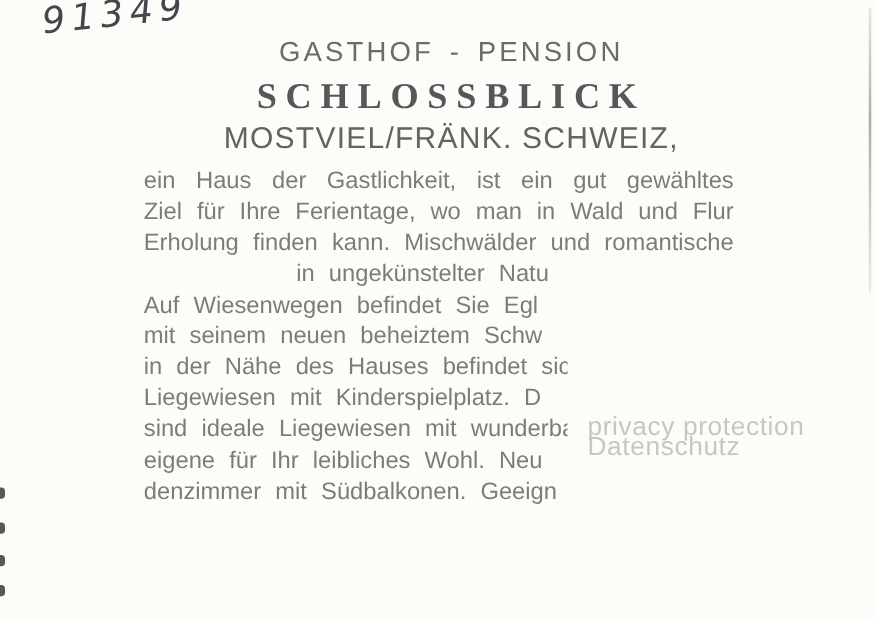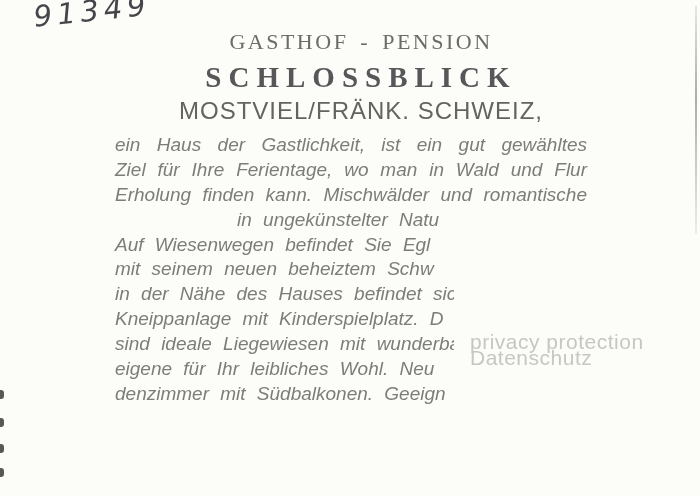--- a/index.html
+++ b/index.html
@@ -38,21 +38,21 @@
     transform:rotate(-6deg);
     transform-origin:left top;
   }
   
   .header{
     position:absolute;left:125px;top:29px;width:472px;
     text-align:center;color:#68686a;
   }
   .h-top{
     font-size:22px;letter-spacing:2.5px;
-    color:#6b6b67;word-spacing:4px;font-family:Liberation Serif, serif;
+    color:#6b6b67;word-spacing:4px;
   }
   .h-name{
     margin-top:6px;
     font-family:"Liberation Serif", serif;
     font-weight:700;
     font-size:29px;letter-spacing:7px;
     color:#57575a;
     text-align:center;
   }
   .h-loc{
@@ -60,21 +60,21 @@
     font-size:24px;letter-spacing:1px;
     color:#636360;
   }
   
   .bodytext{
     position:absolute;left:115px;top:133px;width:472px;
     font-size:19px;line-height:24.9px;
     color:#7d7d78;
     z-index:1;
   }
-  .bl{white-space:nowrap;height:24.9px;overflow:visible;font-style:italic;}
+  .bl{white-space:nowrap;height:24.9px;overflow:visible;}
   .bl.just{
     white-space:normal;
     text-align:justify;
     text-align-last:justify;
   }
   .bl.trunc{word-spacing:6px;}
   .bl.ind1{padding-left:122px;}
   .bl.ind2{padding-left:110px;}
   
   .overlay{
@@ -104,21 +104,21 @@
   </div>
 
   <div class="bodytext">
     <div class="bl just">ein Haus der Gastlichkeit, ist ein gut gewähltes</div>
     <div class="bl just">Ziel für Ihre Ferientage, wo man in Wald und Flur</div>
     <div class="bl just">Erholung finden kann. Mischwälder und romantische</div>
     <div class="bl trunc ind1">in ungekünstelter Natu</div>
     <div class="bl trunc">Auf Wiesenwegen befindet Sie Egl</div>
     <div class="bl trunc">mit seinem neuen beheiztem Schw</div>
     <div class="bl trunc">in der Nähe des Hauses befindet sich</div>
-    <div class="bl trunc">Kneippanlage mit Kinderspielplatz. D</div>
+    <div class="bl trunc">Liegewiesen mit Kinderspielplatz. D</div>
     <div class="bl trunc">sind ideale Liegewiesen mit wunderba</div>
     <div class="bl trunc">eigene für Ihr leibliches Wohl. Neu</div>
     <div class="bl trunc">denzimmer mit Südbalkonen. Geeign</div>
   </div>
 
   <div class="overlay">
     <div class="watermark">
       <div>privacy protection</div>
       <div>Datenschutz</div>
     </div>

